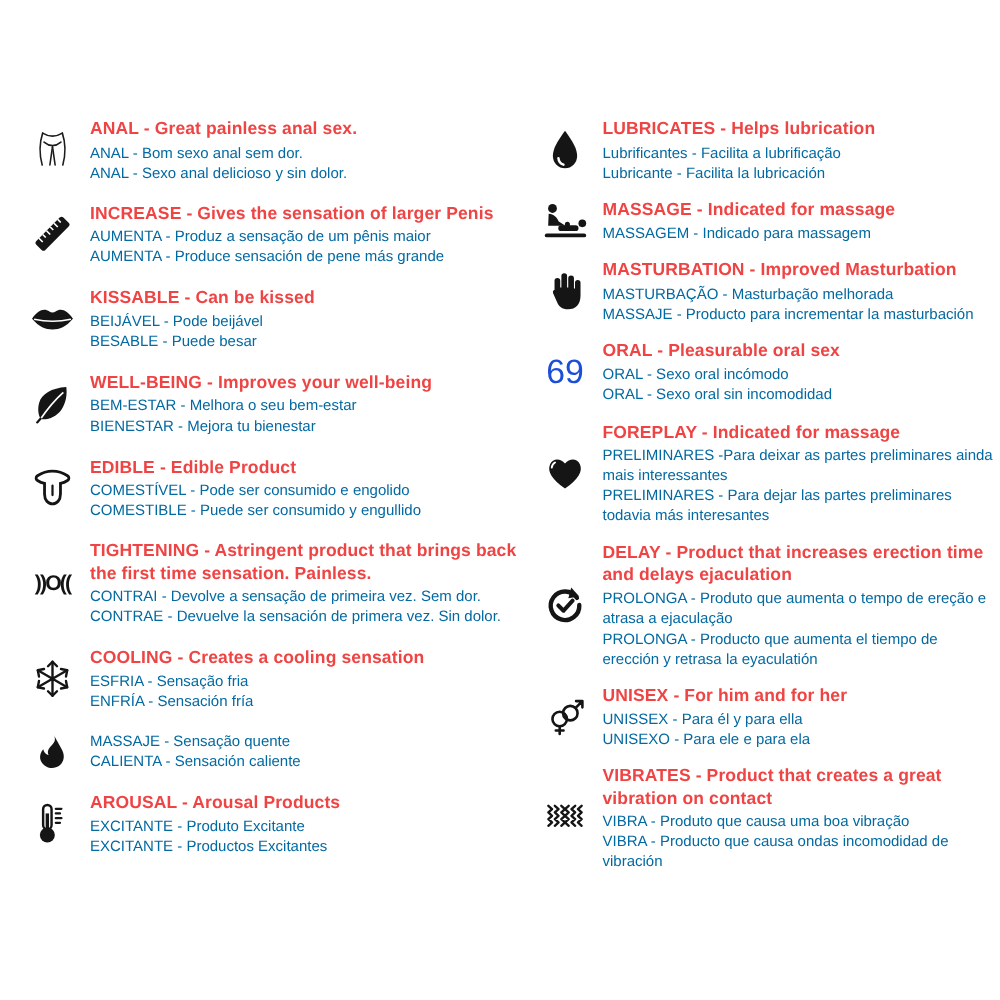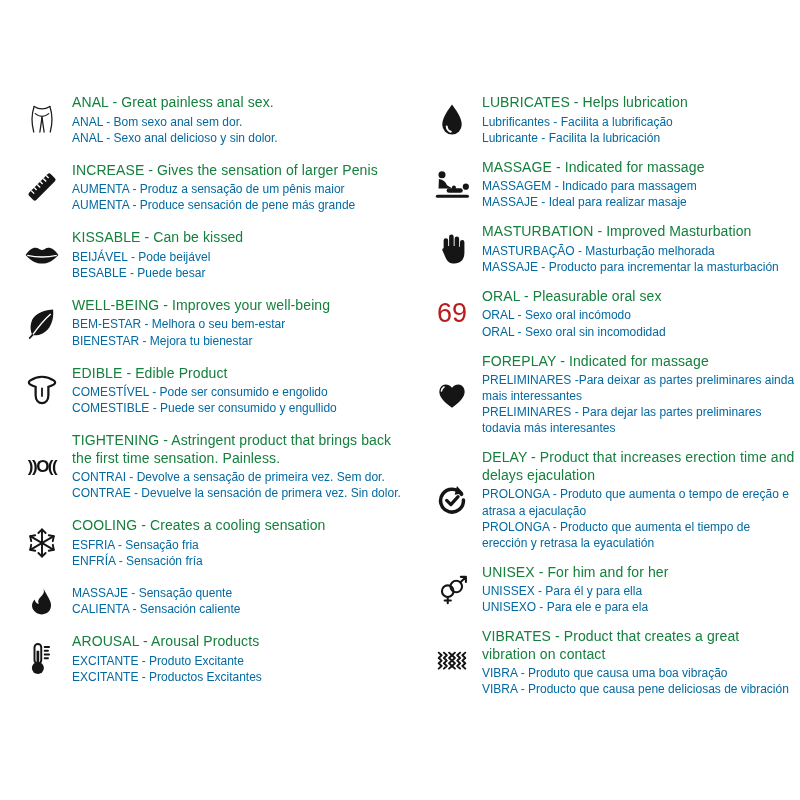--- a/index.html
+++ b/index.html
@@ -4,24 +4,24 @@
 <style>
   html,body{margin:0;padding:0;background:#ffffff;}
   body{width:800px;height:800px;position:relative;font-family:"Liberation Sans",sans-serif;overflow:hidden;}
   .col{position:absolute;top:94px;}
   .col-left{left:22px;width:392px;}
   .col-right{left:432px;width:364px;}
   .entry{display:flex;align-items:center;gap:10px;margin-bottom:16px;}
   .col-right .entry{margin-bottom:13px;}
   .icon-box{flex:0 0 40px;width:40px;display:flex;justify-content:center;align-items:center;color:#161616;}
   .text-block{flex:1;}
-  .title{margin:0 0 2px 0;font-size:14px;font-weight:normal;color:#15803d;line-height:1.25;letter-spacing:.1px;}
+  .title{margin:0 0 2px 0;font-size:14px;font-weight:bold;color:#ef4444;line-height:1.25;letter-spacing:.1px;}
   .sub{margin:0;font-size:12px;color:#0369a1;line-height:1.34;}
   .glyph-tight{font-size:17px;font-weight:bold;color:#141414;letter-spacing:-1.5px;white-space:nowrap;}
-  .glyph-69{font-size:27px;color:#b91c1c;line-height:1;}
+  .glyph-69{font-size:27px;color:#1d4ed8;line-height:1;}
   svg{display:block;}
 </style>
 </head>
 <body>
 
 <div class="col col-left">
 
   <div class="entry">
     <div class="icon-box">
       <svg width="30" height="34" viewBox="0 0 40 44" fill="none" stroke="#1c1c1c" stroke-width="1.7" stroke-linecap="round">
@@ -179,21 +179,20 @@
         <path d="M9 13.5c5.5.5 8.5 3.5 10.5 8l7 4.5H8.5z" fill="#151515"></path>
         <circle cx="28.5" cy="24.5" r="2.6" fill="#151515"></circle>
         <circle cx="44" cy="23.5" r="4" fill="#151515"></circle>
         <rect x="19" y="25.5" width="21" height="6" rx="3" fill="#151515"></rect>
         <rect x="5" y="34" width="43" height="4" rx="2" fill="#151515"></rect>
       </svg>
     </div>
     <div class="text-block">
       <p class="title">MASSAGE - Indicated for massage</p>
       <p class="sub">MASSAGEM - Indicado para massagem</p>
-      <p class="sub">MASSAJE - Ideal para realizar masaje</p>
     </div>
   </div>
 
   <div class="entry">
     <div class="icon-box">
       <svg width="28" height="32" viewBox="0 0 36 42">
         <path d="M7 23V10a3 3 0 0 1 6 0v7h1.2V5a3 3 0 0 1 6 0v12h1.2V7.5a3 3 0 0 1 6 0V18h1.1v-6a2.9 2.9 0 0 1 5.8 0v13.5c0 9.5-5 14.5-13 14.5-6.5 0-9.8-3-11.8-8l-4-9c-1.1-2.6 2-4.7 4-2.6l1.5 2.6z" fill="#151515"></path>
       </svg>
     </div>
     <div class="text-block">
@@ -266,17 +265,17 @@
         <path d="M12 4l4 3.6-4 3.6 4 3.6-4 3.6 4 3.6-4 3.6"></path>
         <path d="M19 4l4 3.6-4 3.6 4 3.6-4 3.6 4 3.6-4 3.6"></path>
         <path d="M41 4l-4 3.6 4 3.6-4 3.6 4 3.6-4 3.6 4 3.6"></path>
         <path d="M34 4l-4 3.6 4 3.6-4 3.6 4 3.6-4 3.6 4 3.6"></path>
         <path d="M27 4l-4 3.6 4 3.6-4 3.6 4 3.6-4 3.6 4 3.6"></path>
       </svg>
     </div>
     <div class="text-block">
       <p class="title">VIBRATES - Product that creates a great vibration on contact</p>
       <p class="sub">VIBRA - Produto que causa uma boa vibração</p>
-      <p class="sub">VIBRA - Producto que causa pene deliciosas de vibración</p>
+      <p class="sub">VIBRA - Producto que causa ondas incomodidad de vibración</p>
     </div>
   </div>
 
 </div>
 
 </body></html>

